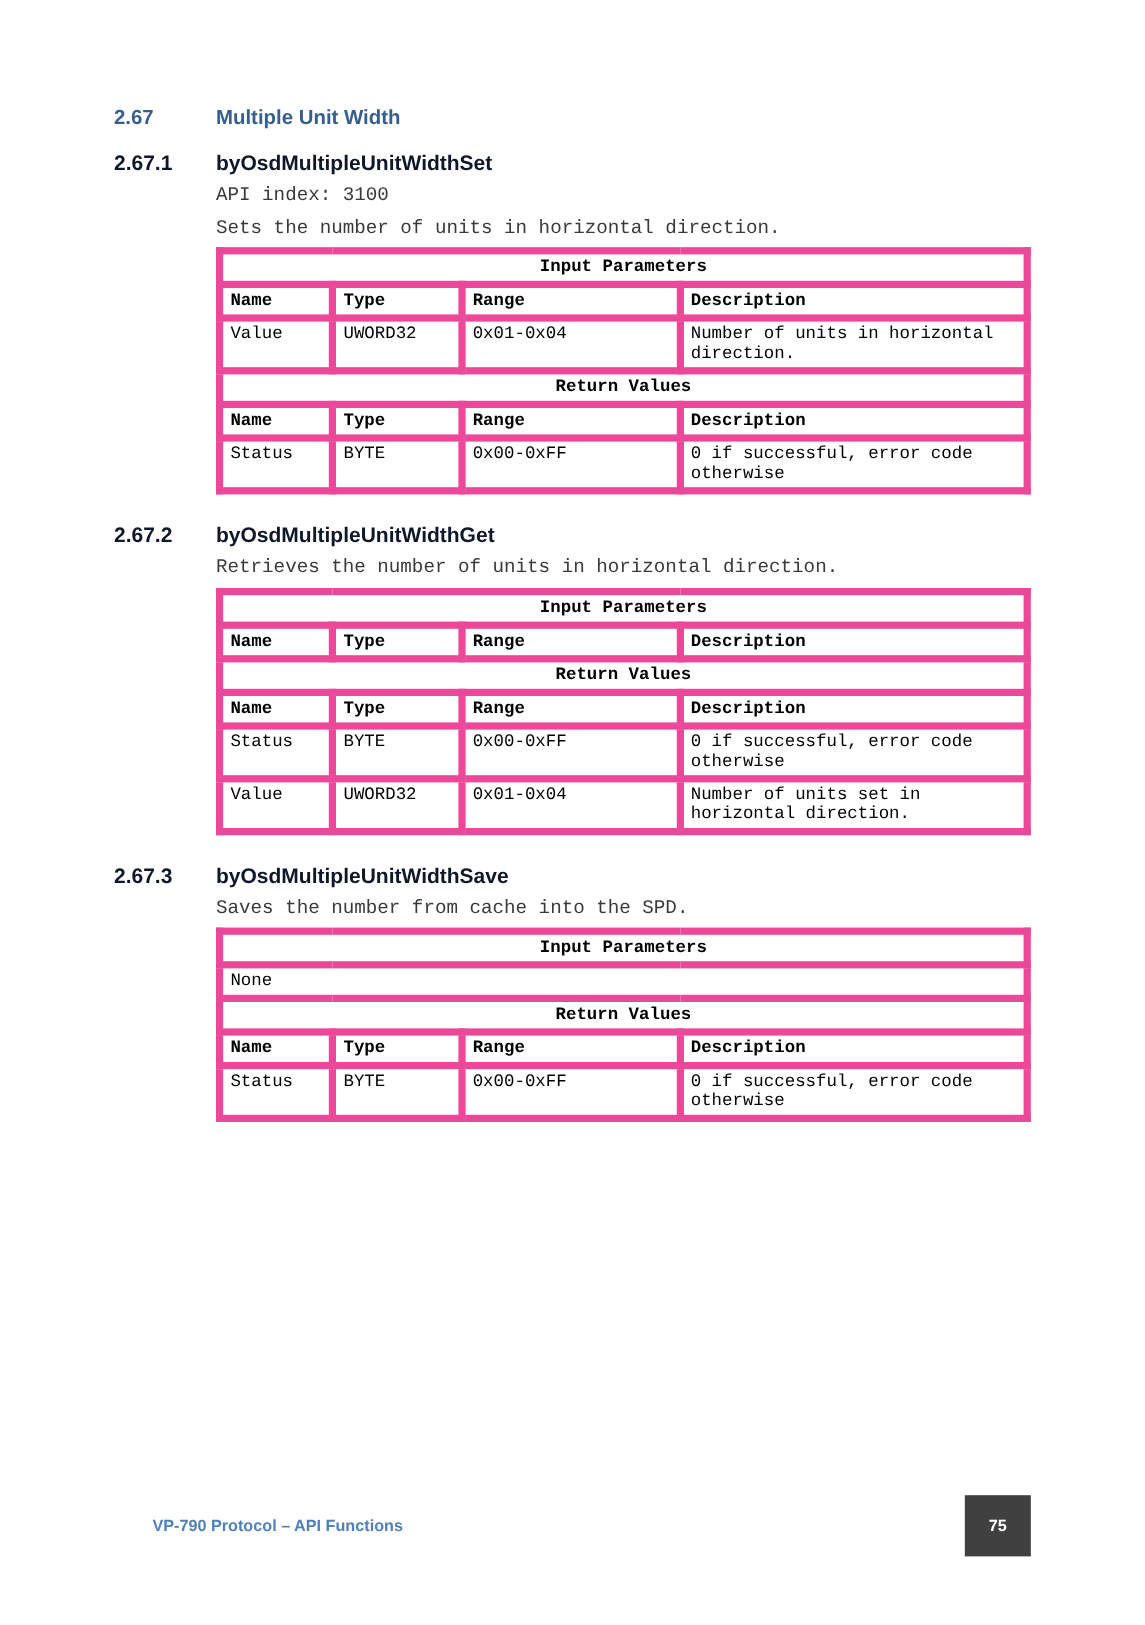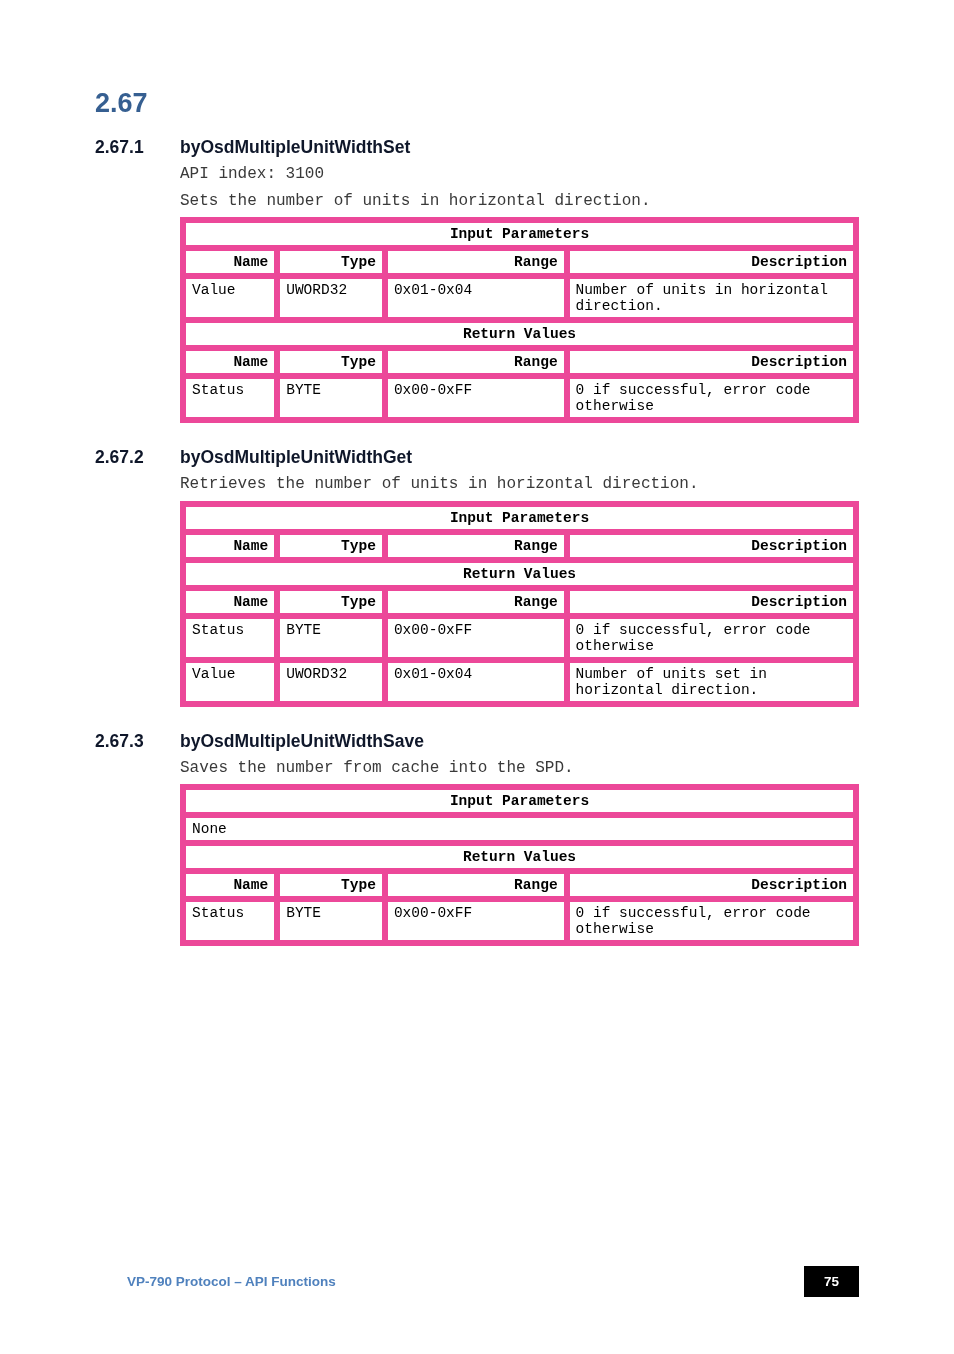--- a/index.html
+++ b/index.html
@@ -7,21 +7,21 @@
       width: 954px;
       height: 1354px;
       background: #ffffff;
       font-family: Arial, Helvetica, sans-serif;
       position: relative;
       padding: 88px 95px 0 95px;
       color: #000;
     }
     .h1 {
       color: #365f91;
-      font-size: 27px;
+      font-size: 17px;
       font-weight: bold;
       margin-bottom: 18px;
       display: flex;
     }
     .h1 .num { width: 85px; }
     .h2 {
       color: #0f172a;
       font-size: 17.5px;
       font-weight: bold;
       margin-top: 14px;
@@ -47,21 +47,21 @@
       font-size: 14.5px;
       padding: 3px 6px;
       text-align: left;
       vertical-align: top;
     }
     th.section-header {
       text-align: center;
       font-weight: bold;
     }
     th.col-header {
-      text-align: right;
+      text-align: left;
       font-weight: bold;
     }
     .col-name  { width: 14%; }
     .col-type  { width: 16%; }
     .col-range { width: 27%; }
     .col-desc  { width: 43%; }
     .footer {
       position: absolute;
       bottom: 57px;
       left: 95px;
@@ -70,33 +70,34 @@
       justify-content: space-between;
       align-items: center;
       margin-left: 32px;
     }
     .footer-text {
       color: #4f81bd;
       font-size: 13.5px;
       font-weight: bold;
     }
     .page-badge {
-      background: #000000;
+      background: #404040;
       color: #fff;
       font-size: 13.5px;
       font-weight: bold;
-      padding: 8px 20px;
+      padding: 18px 20px;
     }
     .section-block { margin-bottom: 24px; }
   </style>
 </head>
 <body>
 
 <div class="h1">
   <span class="num">2.67</span>
+  <span>Multiple Unit Width</span>
 </div>
 
 <div class="section-block">
   <div class="h2">
     <span class="num">2.67.1</span>
     <span>byOsdMultipleUnitWidthSet</span>
   </div>
   <div class="indent">
     <div class="body-text">API index: 3100</div>
     <div class="body-text">Sets the number of units in horizontal direction.</div>

